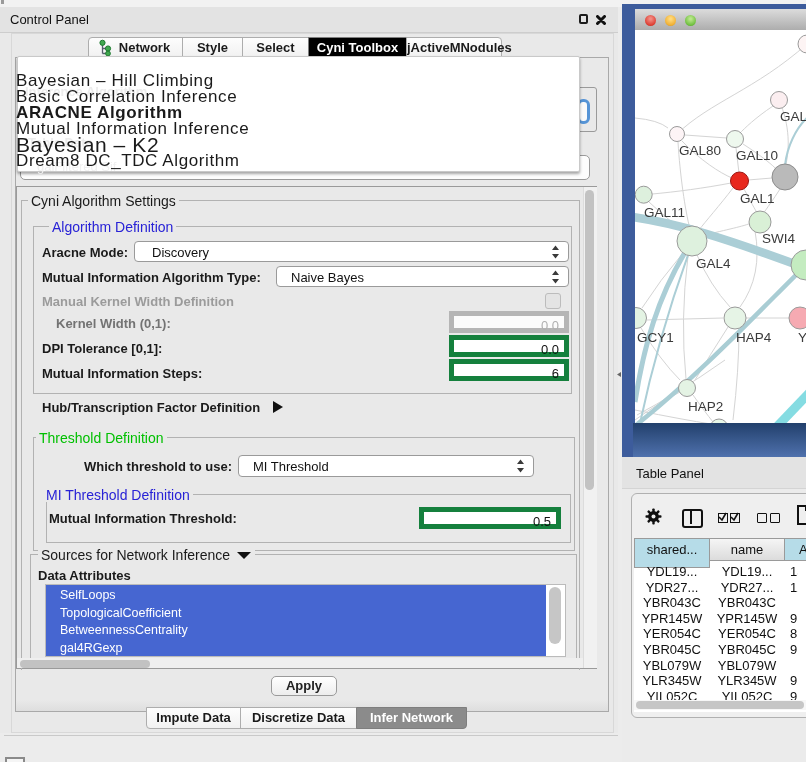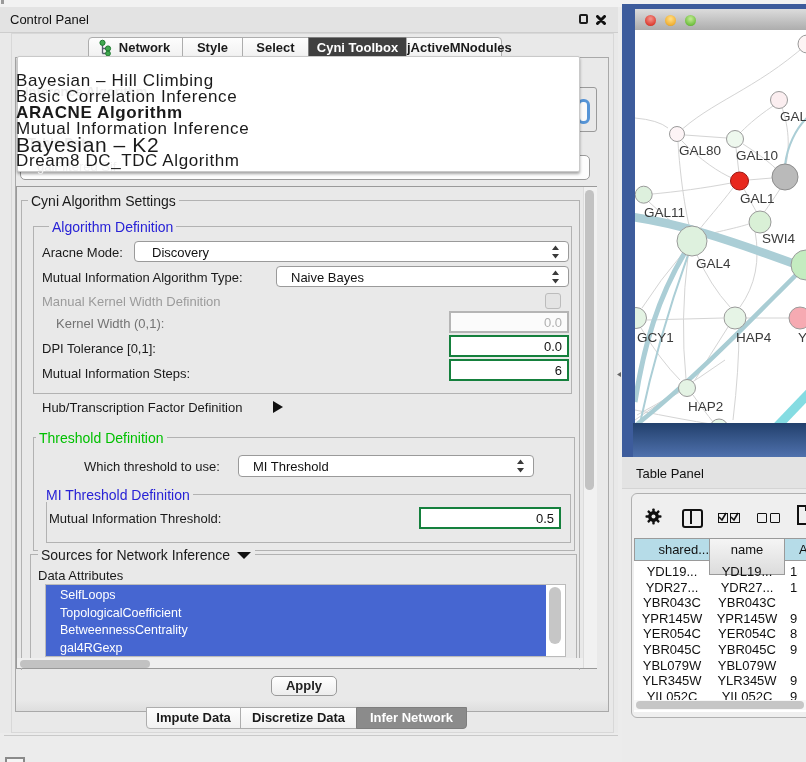--- a/index.html
+++ b/index.html
@@ -1,25 +1,25 @@
 <!DOCTYPE html>
 <html><head>
 <meta charset="utf-8">
 <style>
   html,body{margin:0;padding:0;}
   body{width:806px;height:762px;position:relative;overflow:hidden;
        font-family:"Liberation Sans",sans-serif;background:#ececec;}
   .abs{position:absolute;}
-  .lbl{position:absolute;font-weight:normal;font-size:13px;color:#1a1a1a;white-space:nowrap;line-height:15px;}
+  .lbl{position:absolute;font-weight:bold;font-size:13px;color:#1a1a1a;white-space:nowrap;line-height:15px;}
   .gtitle{position:absolute;font-size:14px;background:#e9e9e9;padding:0 3px;white-space:nowrap;line-height:14px;}
   .combo{position:absolute;background:#fff;border:1px solid #9a9a9a;border-radius:4px;
          font-size:13px;color:#111;box-sizing:border-box;}
   .combo .ct{position:absolute;left:11px;top:50%;transform:translateY(-50%);white-space:nowrap;}
   .stepper{position:absolute;right:8px;top:50%;transform:translateY(-50%);width:9px;height:14px;}
-  .field{position:absolute;background:#fff;border:2px solid #15803d;box-sizing:border-box;
+  .field{position:absolute;background:#fff;border:5px solid #15803d;box-sizing:border-box;
          font-size:13px;color:#111;text-align:right;padding-right:5px;line-height:20px;}
   .tab{position:absolute;top:0;height:21px;z-index:5;background:linear-gradient(#fdfdfd,#f1f1f1);
        border:1px solid #adadad;box-sizing:border-box;color:#1a1a1a;
        font-size:13px;font-weight:bold;text-align:center;line-height:20px;}
 </style>
 </head>
 <body>
 
 <div class="abs" style="left:0;top:0;width:806px;height:7px;background:#f2f2f2;"></div>
 <div class="abs" style="left:1px;top:0;width:3px;height:4px;background:#9a9a9a;"></div>
@@ -36,21 +36,21 @@
 
 <div class="tab" style="left:88px;top:37px;width:95px;border-radius:4px 0 0 0;padding-left:18px;">Network</div>
 <svg class="abs" style="left:98px;top:39px;z-index:6;" width="15" height="17" viewBox="0 0 15 17">
   <path d="M4.5 5 L4.5 14.5 M4.5 9.5 L8 9.5 M4.5 14.5 L8 14.5" stroke="#555e6e" stroke-width="1.3" fill="none"></path>
   <circle cx="4.5" cy="3.8" r="2.6" fill="#41a84f" stroke="#1e7a30" stroke-width="1"></circle>
   <circle cx="10" cy="9.5" r="2.6" fill="#41a84f" stroke="#1e7a30" stroke-width="1"></circle>
   <circle cx="10" cy="14.5" r="2.4" fill="#41a84f" stroke="#1e7a30" stroke-width="1"></circle>
 </svg>
 <div class="tab" style="left:182px;top:37px;width:61px;">Style</div>
 <div class="tab" style="left:242px;top:37px;width:67px;">Select</div>
-<div class="tab" style="left:308px;top:37px;width:99px;background:#404040;border-color:#7e7e7e;color:#fff;">Cyni Toolbox</div>
+<div class="tab" style="left:308px;top:37px;width:99px;background:#000000;border-color:#7e7e7e;color:#fff;">Cyni Toolbox</div>
 <div class="tab" style="left:406px;top:37px;width:96px;border-radius:0 4px 0 0;">jActiveMNodules</div>
 
 <div class="abs" style="left:11px;top:33px;width:603px;height:700px;border:1px solid #d8d8d8;background:#e9e9e9;box-sizing:border-box;"></div>
 <div class="abs" style="left:15px;top:57px;width:594px;height:655px;background:#e9e9e9;border:1px solid #a9a9a9;box-sizing:border-box;"></div>
 <div class="abs" style="left:16px;top:700px;width:592px;height:11px;background:linear-gradient(#e9e9e9,#dedede);"></div>
 
 <div class="abs" style="left:500px;top:87px;width:95px;height:43px;border:1px solid #9a9a9a;border-radius:3px;background:#e9e9e9;"></div>
 <div class="abs" style="left:577px;top:99px;width:13px;height:25px;border:3px solid #5694d6;border-radius:6px;background:#fafafa;box-sizing:border-box;"></div>
 <div class="abs" style="left:20px;top:155px;width:568px;height:23px;border:1px solid #9a9a9a;border-radius:5px;background:#fdfdfd;"></div>
 
@@ -272,22 +272,22 @@
 <svg class="abs" style="left:717px;top:511px;" width="24" height="12" viewBox="0 0 24 12">
     <path d="M2 6 L5 9 L9 2 M14 6 L17 9 L21 2" stroke="#111" stroke-width="1.6" fill="none"></path>
   </svg>
 <div class="abs" style="left:757px;top:513px;width:8px;height:8px;border:1.5px solid #111;border-radius:1px;"></div>
 <div class="abs" style="left:770px;top:513px;width:8px;height:8px;border:1.5px solid #111;border-radius:1px;"></div>
 <svg class="abs" style="left:797px;top:505px;" width="14" height="20" viewBox="0 0 14 20">
     <path d="M1 1 L9 1 L13 5 L13 19 L1 19 Z M9 1 L9 5 L13 5" stroke="#111" stroke-width="2" fill="none"></path>
   </svg>
 
 <div class="abs" style="left:634px;top:538px;width:172px;height:174px;background:#fff;"></div>
-<div class="abs" style="left:634px;top:538px;width:76px;height:23px;background:#b6dce8;border:1px solid #9a9a9a;box-sizing:border-box;font-size:13px;color:#111;text-align:right;line-height:22px;">shared...</div>
-<div class="abs" style="left:709px;top:538px;width:76px;height:37px;background:linear-gradient(#f5f5f5,#dcdcdc);border:1px solid #9a9a9a;box-sizing:border-box;font-size:13px;color:#111;text-align:center;line-height:22px;">name</div>
+<div class="abs" style="left:634px;top:538px;width:76px;height:30px;background:#b6dce8;border:1px solid #9a9a9a;box-sizing:border-box;font-size:13px;color:#111;text-align:center;line-height:22px;">shared...</div>
+<div class="abs" style="left:709px;top:538px;width:76px;height:23px;background:linear-gradient(#f5f5f5,#dcdcdc);border:1px solid #9a9a9a;box-sizing:border-box;font-size:13px;color:#111;text-align:center;line-height:22px;">name</div>
 <div class="abs" style="left:784px;top:538px;width:30px;height:23px;background:#b6dce8;border:1px solid #9a9a9a;box-sizing:border-box;font-size:13px;color:#111;padding-left:14px;line-height:22px;">A</div>
 
 <div id="tbl" class="abs" style="left:634px;top:561px;width:164px;height:139px;overflow:hidden;font-size:13px;color:#111;">
 <div style="position:absolute;left:0;top:3.0px;width:76px;text-align:center;">YDL19...</div>
     <div style="position:absolute;left:75px;top:3.0px;width:76px;text-align:center;">YDL19...</div>
     <div style="position:absolute;left:156px;top:3.0px;">13</div>
 <div style="position:absolute;left:0;top:18.6px;width:76px;text-align:center;">YDR27...</div>
     <div style="position:absolute;left:75px;top:18.6px;width:76px;text-align:center;">YDR27...</div>
     <div style="position:absolute;left:156px;top:18.6px;">12</div>
 <div style="position:absolute;left:0;top:34.2px;width:76px;text-align:center;">YBR043C</div>

